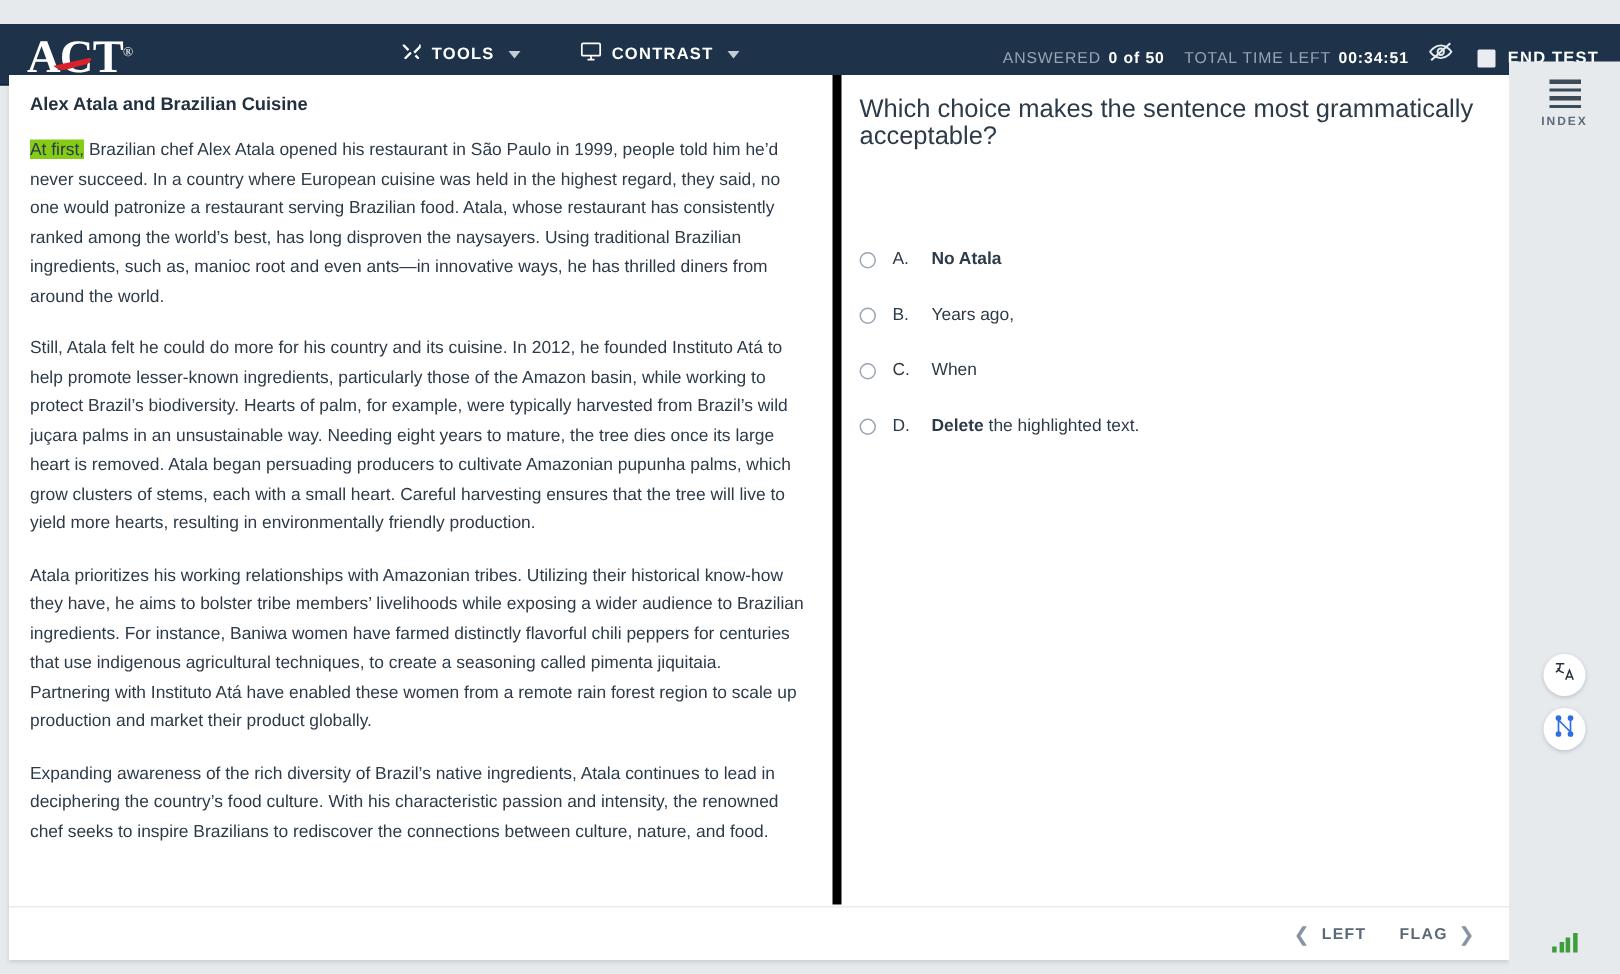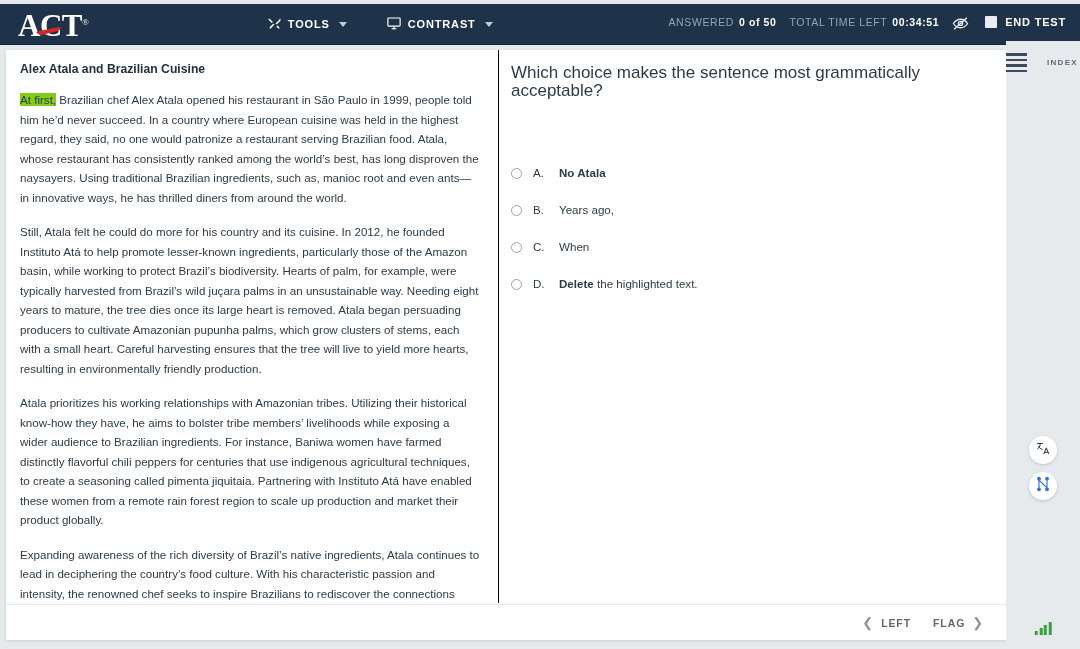--- a/index.html
+++ b/index.html
@@ -5,21 +5,21 @@
   * { box-sizing: border-box; margin: 0; padding: 0; }
   html, body {
     width: 1080px; height: 649px;
     font-family: "Liberation Sans", sans-serif;
     background: #e6eaed;
     overflow: hidden;
   }
 
   
   .topbar {
-    position: absolute; top: 4px; left: 0;
+    position: absolute; top: 16px; left: 0;
     width: 1080px; height: 41px;
     background: #1e3349;
     display: flex; align-items: center;
     border-bottom: 1px solid #0f2336;
   }
   .logo-wrap {
     width: 132px; height: 41px;
     display: flex; align-items: center; padding-left: 18px;
   }
   .act-logo {
@@ -57,21 +57,21 @@
   }
   .topnav-item .caret {
     width: 0; height: 0;
     border-left: 4px solid transparent;
     border-right: 4px solid transparent;
     border-top: 5px solid #c3ccd4;
     margin-left: 2px;
   }
 
   .topnav-right {
-    display: flex; align-items: flex-start; gap: 13px;
+    display: flex; align-items: flex-end; gap: 13px;
     padding-right: 14px;
     font-size: 10.5px; letter-spacing: 0.6px;
   }
   .stat-label { color: #96a5b3; font-weight: normal; }
   .stat-value { color: #ffffff; font-weight: bold; margin-left: 5px; }
   .stat-group { white-space: nowrap; }
   .icon-btn { cursor: pointer; display: flex; align-items: center; }
   .endtest {
     display: flex; align-items: center; gap: 8px;
     color: #fff; font-size: 11px; font-weight: bold;
@@ -97,22 +97,22 @@
   }
   .item-label { font-size: 12px; color: #5c6a78; }
   .flag-btn {
     display: flex; align-items: center; gap: 7px;
     font-size: 10.5px; font-weight: bold; letter-spacing: 0.9px;
     color: #56636f; cursor: pointer;
   }
 
   .split { display: flex; height: 553px; }
   .passage-pane {
-    width: 493px; padding: 12px 18px 10px 14px;
-    border-right: 1px solid #000000;
+    width: 555px; padding: 12px 18px 10px 14px;
+    border-right: 6px solid #000000;
     overflow: hidden;
   }
   .question-pane {
     flex: 1; padding: 14px 20px 10px 12px;
   }
 
   .passage-title {
     font-size: 12.2px; font-weight: bold; color: #23313f;
     margin-bottom: 14px;
   }
@@ -159,22 +159,22 @@
   }
   .chev { color: #8794a1; font-size: 13px; font-weight: normal; }
 
   
   .rail {
     position: absolute; right: 0; top: 41px;
     width: 74px; height: 608px;
     background: #e6eaed;
   }
   .index-btn {
-    margin-top: 12px; display: flex; 
-    align-items: center; gap: 20px; cursor: pointer;
+    margin-top: 12px; display: flex; flex-direction: column;
+    align-items: center; gap: 4px; cursor: pointer;
   }
   .hamburger { display: flex; flex-direction: column; gap: 3px; }
   .hamburger span {
     display: block; width: 21px; height: 2.6px; background: #3c4b5a;
   }
   .index-label {
     font-size: 8px; letter-spacing: 1.3px; color: #5d6b78; font-weight: bold;
   }
   .fab-stack {
     position: absolute; top: 395px; left: 50%;

